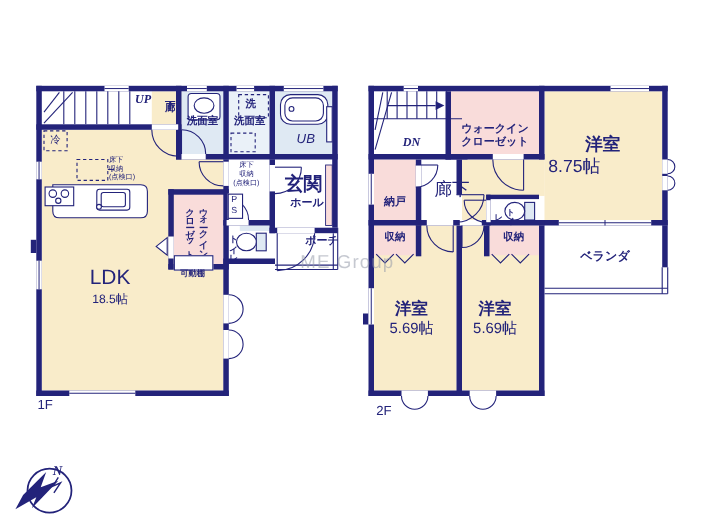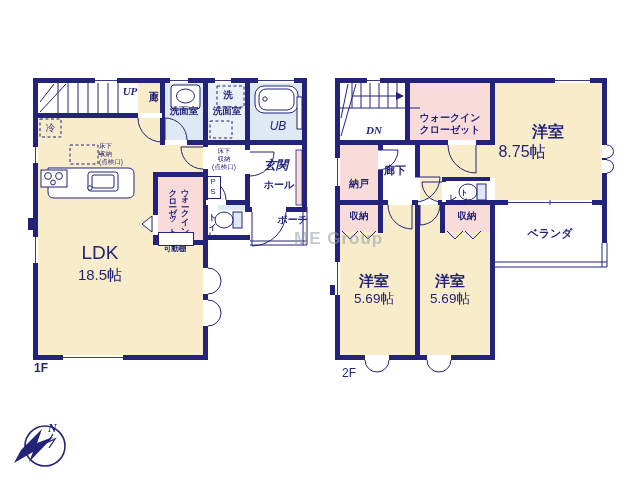--- a/index.html
+++ b/index.html
@@ -276,46 +276,46 @@
   <div class="lbl tiny" style="left:99px;top:142px;width:30px;text-align:left;">床下
 収納
 (点検口)</div>
   <div class="lbl" style="left:164px;top:105px;width:40px;font-size:9.5px;font-weight:bold;">洗面室</div>
   <div class="lbl" style="left:221px;top:89px;width:14px;font-size:9.5px;font-weight:bold;">洗</div>
   <div class="lbl" style="left:207px;top:105px;width:40px;font-size:9.5px;font-weight:bold;">洗面室</div>
   <div class="lbl" style="left:264px;top:119px;width:28px;font-size:12px;font-style:italic;">UB</div>
   <div class="lbl tiny" style="left:206px;top:147px;width:36px;">床下
 収納
 (点検口)</div>
-  <div class="lbl" style="left:258px;top:158px;width:36px;font-size:12px;font-weight:bold;font-style:italic;">玄関</div>
+  <div class="lbl" style="left:258px;top:158px;width:36px;font-size:17px;font-weight:bold;">玄関</div>
   <div class="box" style="left:207px;top:176px;width:12px;height:21px;"></div>
   <div class="lbl" style="left:208px;top:177px;width:10px;font-size:8px;line-height:1.25;">P
 S</div>
   <div class="lbl" style="left:218px;top:179px;width:34px;font-size:10px;font-weight:bold;margin-left:44px;">ホール</div>
   <div class="lbl v" style="left:167px;top:177px;height:60px;font-size:8.5px;font-weight:bold;">ウォークイン
 クローゼット</div>
   <div class="box" style="left:158px;top:232px;width:34px;height:12px;"></div>
   <div class="lbl" style="left:158px;top:234px;width:34px;font-size:7.5px;font-weight:bold;margin-top:11px;">可動棚</div>
   <div class="lbl v" style="left:206px;top:207px;height:30px;font-size:8px;font-weight:bold;">トイレ</div>
   <div class="lbl" style="left:272px;top:214px;width:36px;font-size:10px;font-weight:bold;text-align:right;">ポーチ</div>
   <div class="lbl" style="left:60px;top:242px;width:80px;font-size:19px;">LDK</div>
-  <div class="lbl" style="left:60px;top:266px;width:80px;font-size:15px;">18.5帖</div>
-  <div class="lbl" style="left:34px;top:361px;width:26px;font-size:12px;text-align:left;font-weight:bold;">1F</div>
+  <div class="lbl" style="left:60px;top:266px;width:80px;font-size:11px;">18.5帖</div>
+  <div class="lbl" style="left:34px;top:361px;width:26px;font-size:12px;text-align:left;">1F</div>
 
   <div class="lbl it" style="left:360px;top:124px;width:28px;font-size:11px;">DN</div>
   <div class="lbl" style="left:413px;top:112px;width:74px;font-size:10px;font-weight:bold;">ウォークイン
 クローゼット</div>
   <div class="lbl" style="left:521px;top:123px;width:54px;font-size:16px;font-weight:bold;">洋室</div>
   <div class="lbl" style="left:488px;top:143px;width:68px;font-size:16px;">8.75帖</div>
   <div class="lbl" style="left:338px;top:178px;width:42px;font-size:10px;font-weight:bold;">納戸</div>
-  <div class="lbl" style="left:376px;top:164px;width:38px;font-size:11px;font-weight:bold;">廊下</div>
+  <div class="lbl" style="left:392px;top:164px;width:38px;font-size:16px;font-weight:normal;">廊下</div>
   <div class="lbl v" style="left:447px;top:181px;height:24px;font-size:7.5px;font-weight:bold;">トイレ</div>
   <div class="lbl" style="left:340px;top:210px;width:38px;font-size:9.5px;font-weight:bold;">収納</div>
   <div class="lbl" style="left:445px;top:210px;width:44px;font-size:9.5px;font-weight:bold;">収納</div>
   <div class="lbl" style="left:350px;top:272px;width:48px;font-size:15px;font-weight:bold;">洋室</div>
   <div class="lbl" style="left:344px;top:291px;width:60px;font-size:13.5px;">5.69帖</div>
   <div class="lbl" style="left:426px;top:272px;width:48px;font-size:15px;font-weight:bold;">洋室</div>
   <div class="lbl" style="left:420px;top:291px;width:60px;font-size:13.5px;">5.69帖</div>
   <div class="lbl" style="left:522px;top:227px;width:56px;font-size:11px;font-weight:bold;text-align:center;">ベランダ</div>
   <div class="lbl" style="left:336px;top:366px;width:26px;font-size:12px;text-align:center;">2F</div>
 
-  <div class="wm" style="left:294px;top:229px;font-weight:bold;">ME Group</div>
+  <div class="wm" style="left:273px;top:229px;">ME Group</div>
 </div>
 
 </body></html>

